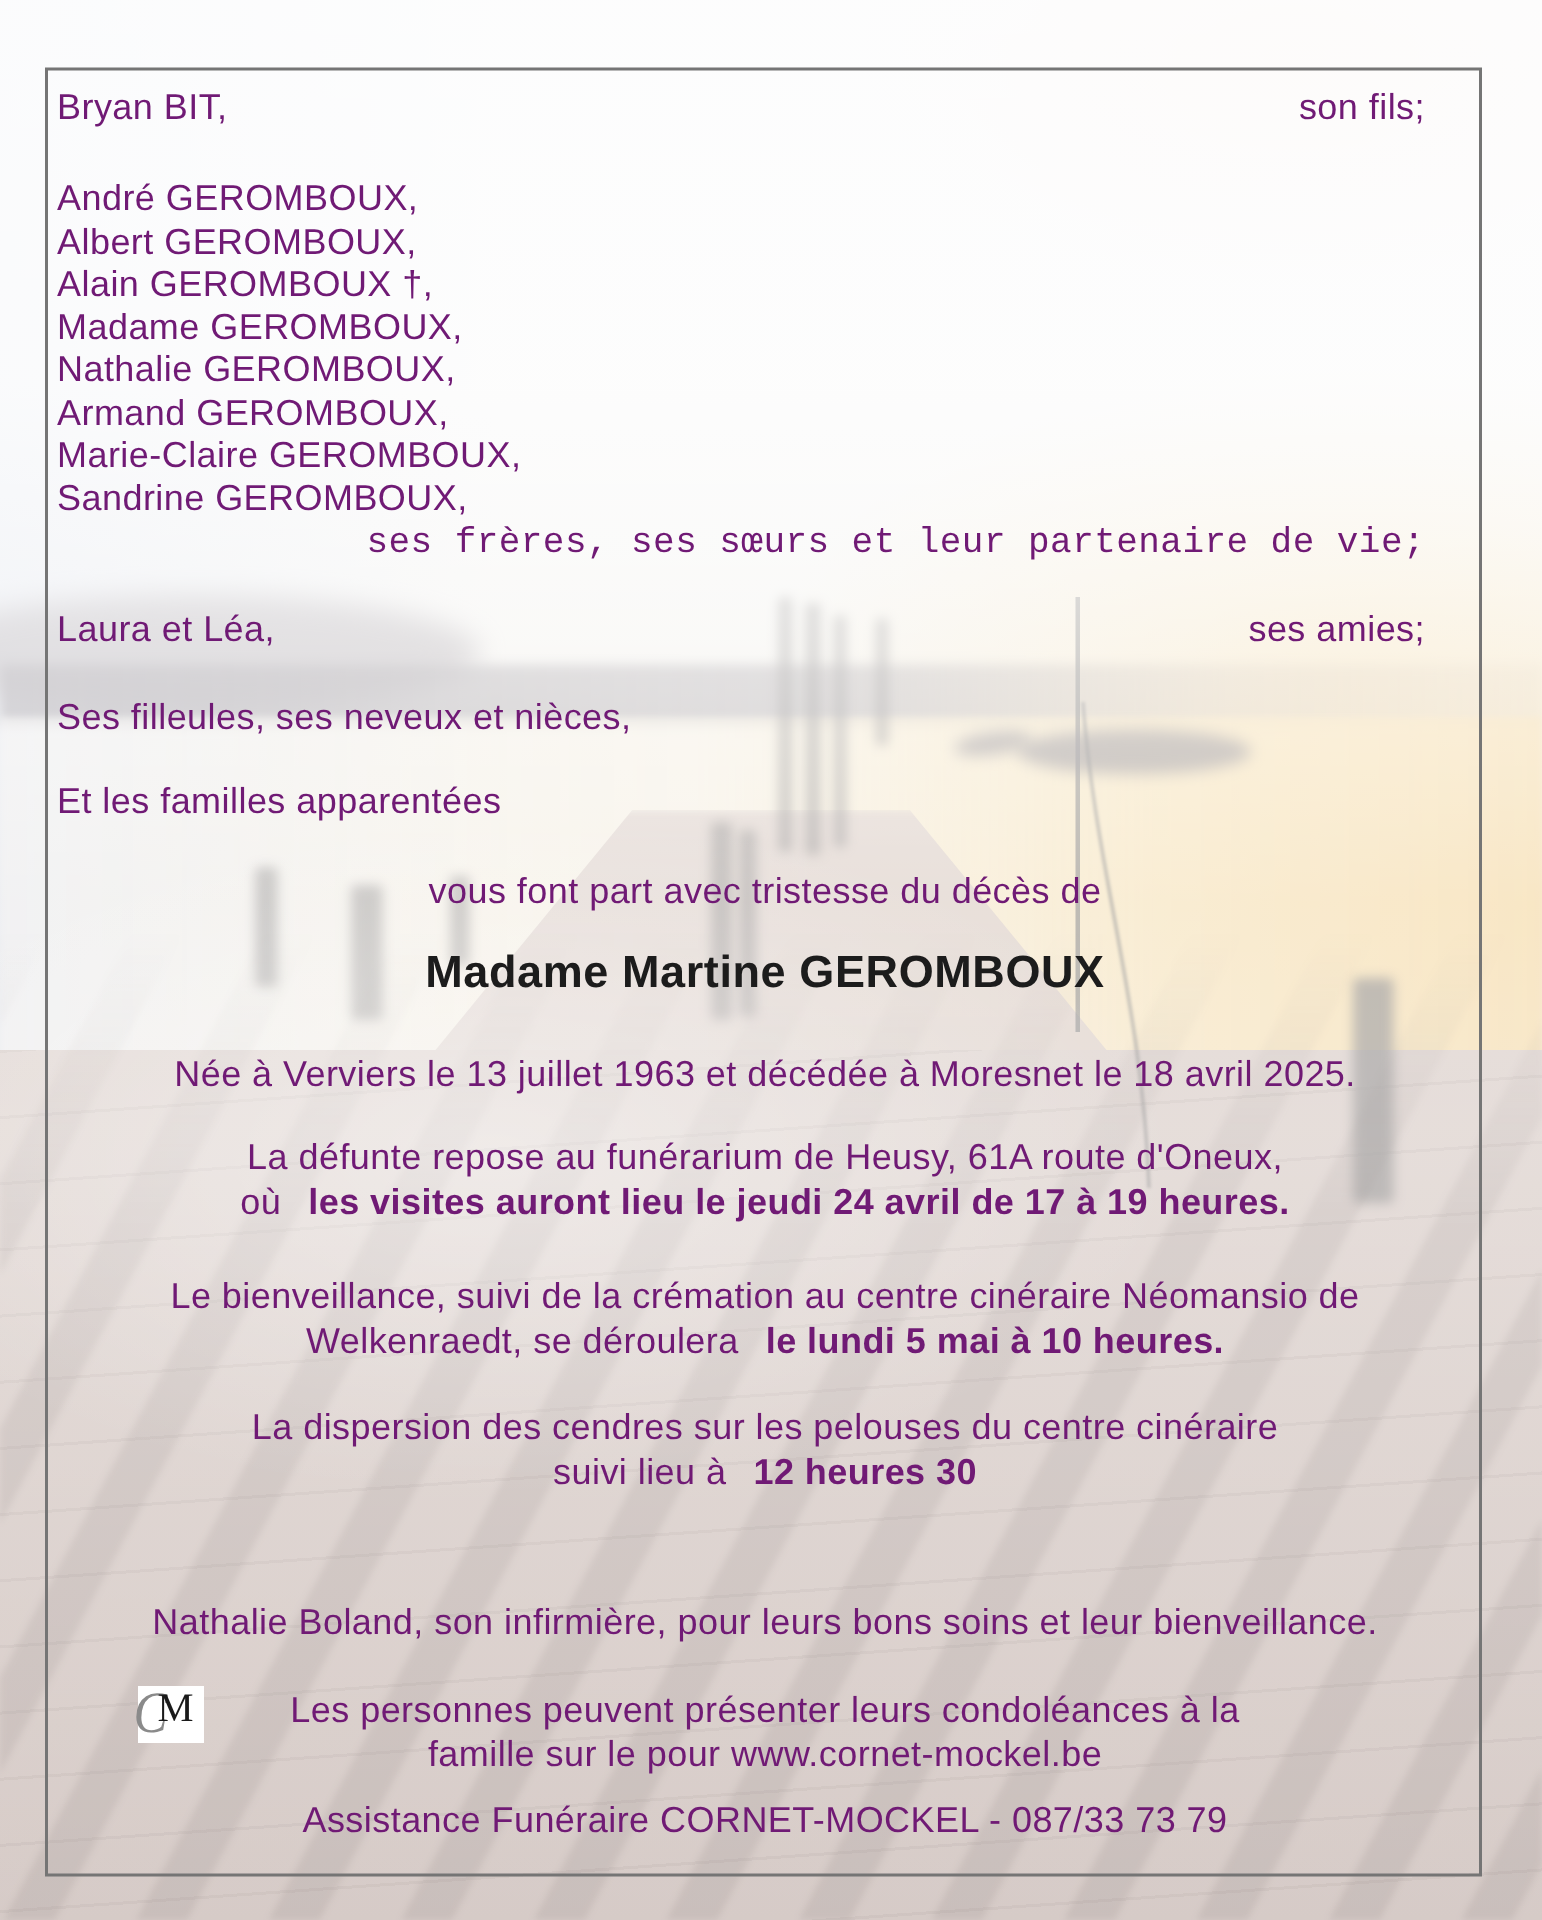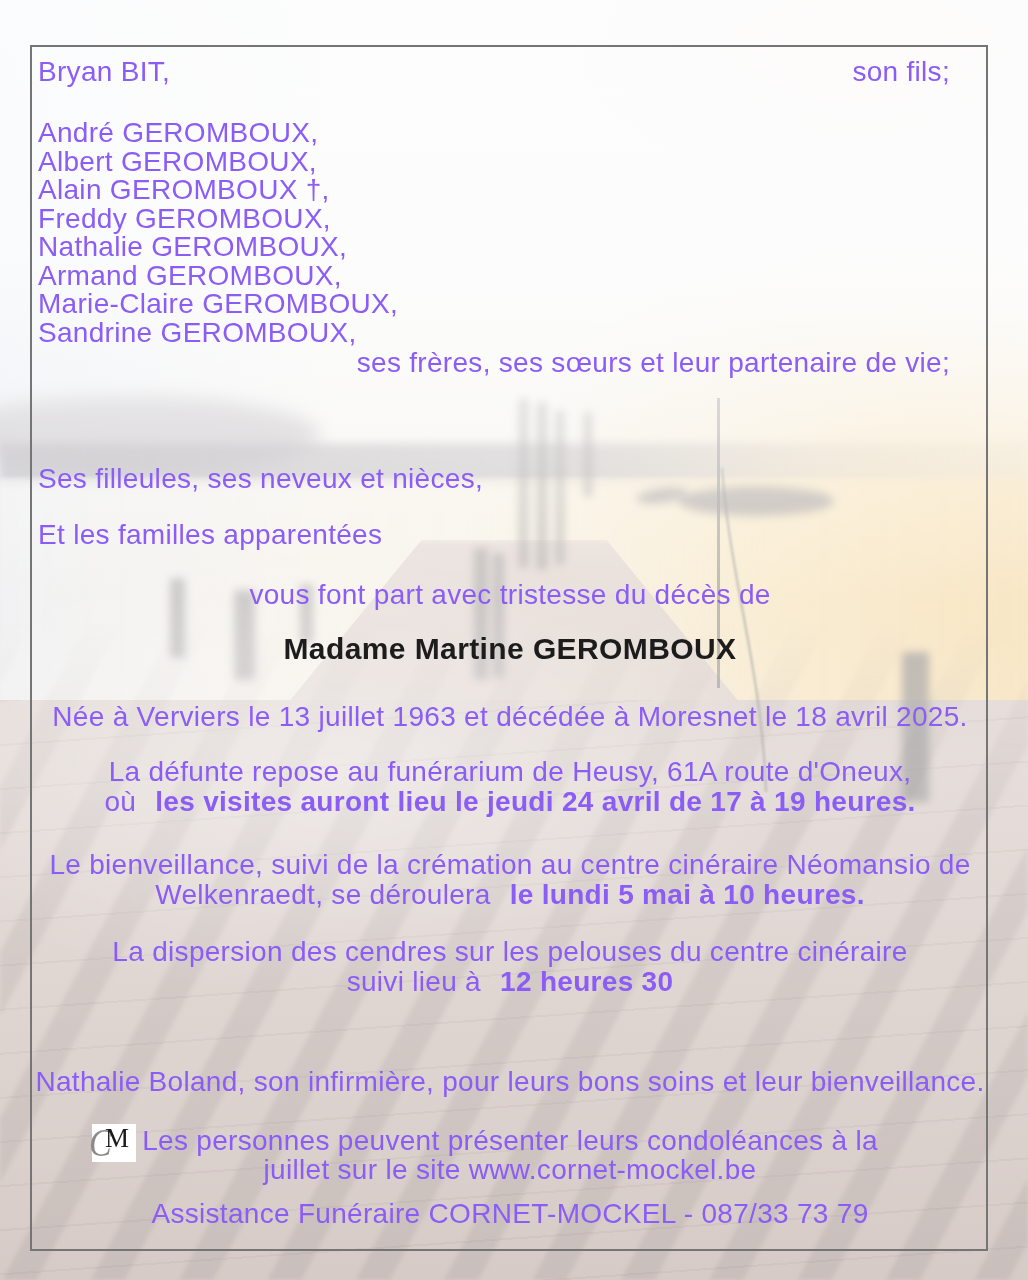--- a/index.html
+++ b/index.html
@@ -48,23 +48,23 @@
   .veil{
     background:
       radial-gradient(ellipse 640px 320px at 32% 60%, rgba(255,255,255,.40), rgba(255,255,255,0) 72%),
       linear-gradient(180deg, rgba(255,255,255,.88) 0%, rgba(255,255,255,.84) 20%, rgba(255,255,255,.60) 34%,
         rgba(255,255,255,.38) 47%, rgba(255,255,255,.42) 60%, rgba(255,255,255,.34) 78%, rgba(255,255,255,.26) 100%);
   }
   
   .frame{position:absolute;left:30px;top:45px;width:958px;height:1206px;
     border:2px solid #757575;box-sizing:border-box;pointer-events:none;}
   
-  .t{position:absolute;font-size:28px;line-height:29px;letter-spacing:.3px;color:#8b5cf6;}
+  .t{position:absolute;font-size:24px;line-height:29px;letter-spacing:.3px;color:#701a75;}
   .left{left:38px;}
-  .right{right:78px;text-align:center;}
+  .right{right:78px;text-align:center;font-family:Liberation Mono, monospace;}
   .row{left:38px;right:78px;display:flex;justify-content:space-between;}
   .center{left:32px;right:40px;text-align:center;}
   .names{line-height:28.5px;}
   .title{font-weight:700;font-size:30px;letter-spacing:.4px;color:#1c1c1c;}
   b{font-weight:700;margin-left:11px;}
   
   .logo{position:absolute;left:92px;top:1124px;width:44px;height:38px;background:#fff;
     font-family:"Liberation Serif","DejaVu Serif",serif;}
   .logo .c{position:absolute;left:-3px;top:2px;font-size:34px;line-height:34px;color:#8a8a8a;
     font-style:italic;font-weight:400;transform:scaleY(1.15);}
@@ -109,29 +109,33 @@
 
   <div class="t row" style="top:57px">
     <span>Bryan BIT,</span>
     <span>son fils;</span>
   </div>
 
   <div class="t left names" style="top:119px">
     <div>André GEROMBOUX,</div>
     <div>Albert GEROMBOUX,</div>
     <div>Alain GEROMBOUX †,</div>
-    <div>Freddy GEROMBOUX,</div>
+    <div>Madame GEROMBOUX,</div>
     <div>Nathalie GEROMBOUX,</div>
     <div>Armand GEROMBOUX,</div>
     <div>Marie-Claire GEROMBOUX,</div>
     <div>Sandrine GEROMBOUX,</div>
   </div>
 
   <div class="t right" style="top:348px">ses frères, ses sœurs et leur partenaire de vie;</div>
 
+  <div class="t row" style="top:405px">
+    <span>Laura et Léa,</span>
+    <span>ses amies;</span>
+  </div>
 
   <div class="t left" style="top:464px">Ses filleules, ses neveux et nièces,</div>
 
   <div class="t left" style="top:520px">Et les familles apparentées</div>
 
   <div class="t center" style="top:580px">vous font part avec tristesse du décès de</div>
 
   <div class="t center title" style="top:634px">Madame Martine GEROMBOUX</div>
 
   <div class="t center" style="top:702px">Née à Verviers le 13 juillet 1963 et décédée à Moresnet le 18 avril 2025.</div>
@@ -157,18 +161,18 @@
     <span>Nathalie Boland, son infirmière, pour leurs bons soins et leur bienveillance.</span>
   </div>
 
   <div class="logo">
     <span class="c">C</span>
     <span class="m">M</span>
   </div>
 
   <div class="t center" style="top:1126px">
     <span>Les personnes peuvent présenter leurs condoléances à la</span><br>
-    <span>juillet sur le site  www.cornet-mockel.be</span>
+    <span>famille sur le pour  www.cornet-mockel.be</span>
   </div>
 
   <div class="t center" style="top:1199px">Assistance Funéraire CORNET-MOCKEL - 087/33 73 79</div>
 
 </div>
 
 </body></html>

